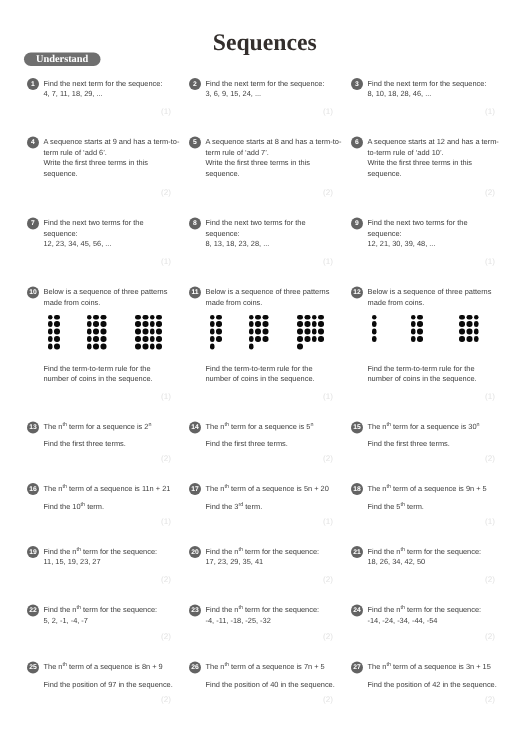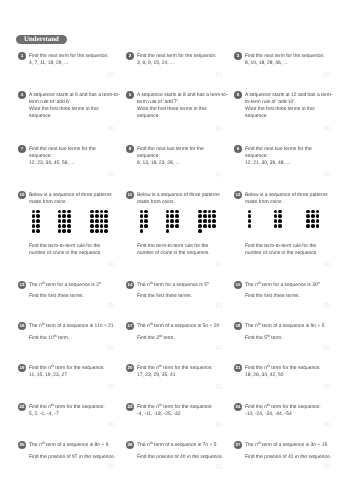--- a/index.html
+++ b/index.html
@@ -54,20 +54,21 @@
   .pats { position:relative; height:25px; margin-top:3px; }
   .pat { position:absolute; top:0; display:flex; flex-direction:column; }
   .drow { display:flex; }
   .dot { width:3.7px; height:3.7px; border-radius:50%; background:#0a0a0a; margin:0.6px 0.55px; }
   .after { margin-left:11px; margin-top:9px; font-size:4.95px; line-height:7px; color:#3d3d3d; }
 </style>
 </head>
 <body>
 
 <div class="page">
+  <div class="title">Sequences</div>
   <div class="badge-understand">Understand</div>
   <div class="grid" id="grid">
       <div class="row" style="top: 0px;">
         <div class="cell c0">
           <div class="q">
             <div class="num">1</div>
             <div class="txt">
               <div class="para">
                 <div class="ln">Find the next term for the sequence:</div>
                 <div class="ln">4, 7, 11, 18, 29, ...</div>

